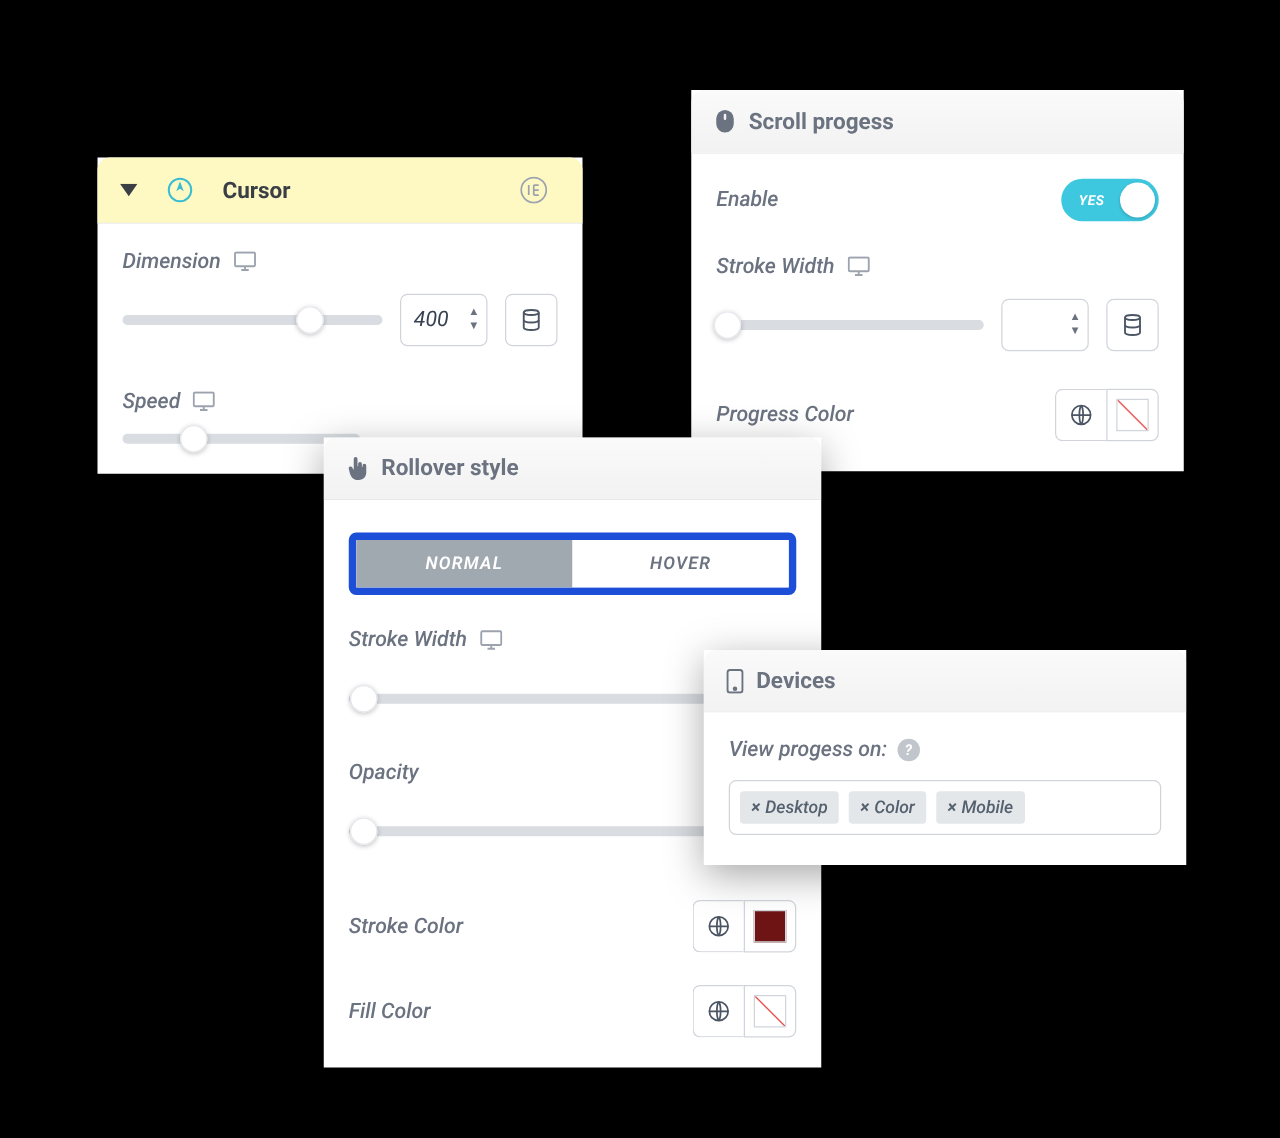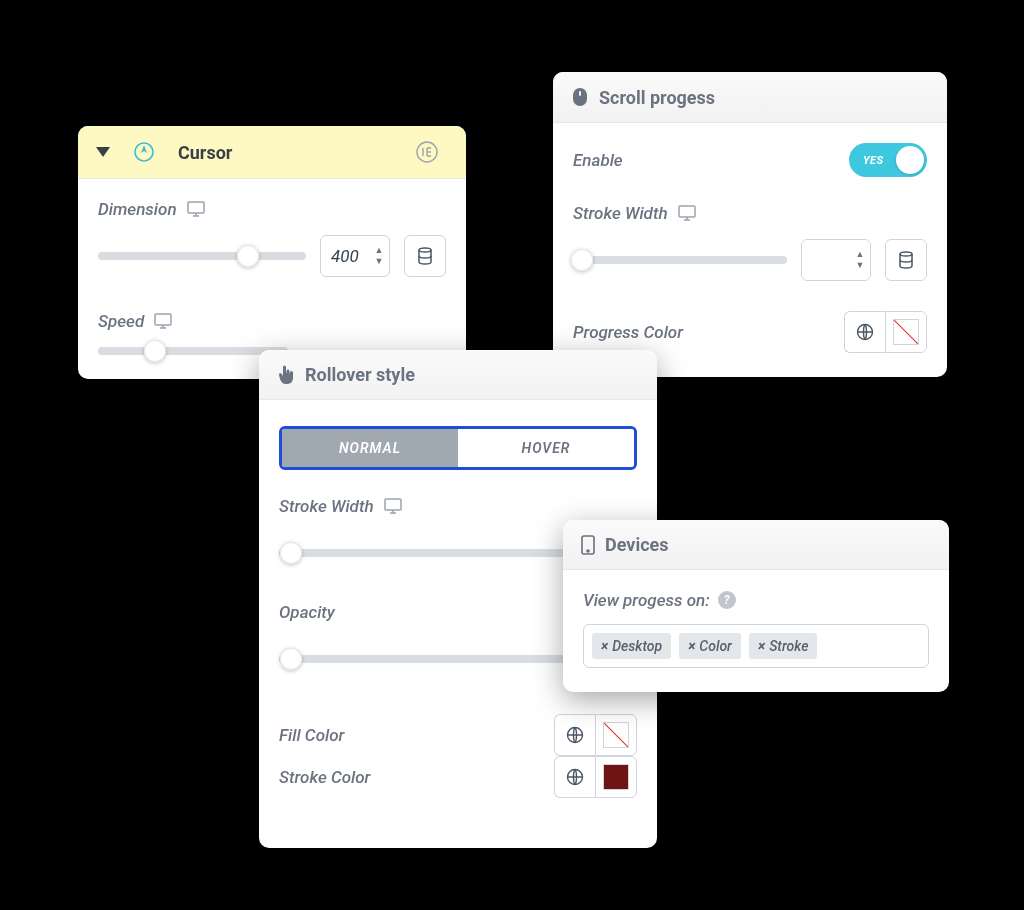--- a/index.html
+++ b/index.html
@@ -9,21 +9,21 @@
     height: 910px;
     background: #000;
     font-family: -apple-system, BlinkMacSystemFont, "Segoe UI", Roboto, Arial, sans-serif;
     color: #374151;
     position: relative;
     overflow: hidden;
   }
   .panel {
     position: absolute;
     background: #fff;
-    border-radius: 10px;
+    border-radius: 0;
     box-shadow: 0 8px 30px rgba(0,0,0,0.35);
   }
   .panel-header {
     display: flex;
     align-items: center;
     padding: 14px 18px;
     border-bottom: 1px solid #e5e7eb;
     background: linear-gradient(#fafafa,#f2f2f2);
     border-radius: 10px 10px 0 0;
     font-weight: 700;
@@ -155,21 +155,21 @@
     height: 28px;
     background: #fff;
     border-radius: 50%;
     position: absolute;
     right: 3px;
     box-shadow: 0 1px 3px rgba(0,0,0,0.2);
   }
   
   .segmented {
     display: flex;
-    border: 3px solid #1d4ed8;
+    border: 6px solid #1d4ed8;
     border-radius: 6px;
     overflow: hidden;
     margin: 6px 0 26px 0;
   }
   .segmented .seg {
     flex: 1;
     text-align: center;
     padding: 11px 0;
     font-size: 14px;
     letter-spacing: 1px;
@@ -389,45 +389,45 @@
     </div>
     <div class="label">Opacity</div>
     <div class="row" style="margin-bottom: 34px;">
       <div class="slider">
         <div class="thumb" style="left:4%;"></div>
       </div>
       <div class="num-box" style="min-width:34px;">
         <div class="val" style="width:22px;"></div>
       </div>
     </div>
-    <div class="between">
-      <span class="label" style="margin:0;">Fill Color</span>
+    <div class="between" style="margin-bottom: 26px;">
+      <span class="label" style="margin:0;">Stroke Color</span>
       <div class="icon-group">
         <div class="icon-btn">
           <svg width="18" height="18" viewBox="0 0 18 18" fill="none" stroke="#4b5563" stroke-width="1.4">
               <circle cx="9" cy="9" r="7.5"></circle>
               <path d="M1.5 9h15M9 1.5c2 2.5 2 12.5 0 15M9 1.5c-2 2.5-2 12.5 0 15"></path>
             </svg>
         </div>
         <div class="icon-btn">
-          <div class="swatch none"></div>
-        </div>
-      </div>
-    </div>
-    <div class="between" style="margin-bottom: 26px;">
-      <span class="label" style="margin:0;">Stroke Color</span>
+          <div class="swatch" style="background:#6e1414;"></div>
+        </div>
+      </div>
+    </div>
+    <div class="between">
+      <span class="label" style="margin:0;">Fill Color</span>
       <div class="icon-group">
         <div class="icon-btn">
           <svg width="18" height="18" viewBox="0 0 18 18" fill="none" stroke="#4b5563" stroke-width="1.4">
               <circle cx="9" cy="9" r="7.5"></circle>
               <path d="M1.5 9h15M9 1.5c2 2.5 2 12.5 0 15M9 1.5c-2 2.5-2 12.5 0 15"></path>
             </svg>
         </div>
         <div class="icon-btn">
-          <div class="swatch" style="background:#6e1414;"></div>
+          <div class="swatch none"></div>
         </div>
       </div>
     </div>
   </div>
 </div>
 
 <div class="panel" style="left:563px; top:520px; width:386px;">
   <div class="panel-header">
     <span class="hicon">
       <svg width="14" height="20" viewBox="0 0 14 20" fill="none" stroke="#6b7280" stroke-width="1.6">
@@ -446,17 +446,17 @@
       <span class="tag">
           <span class="x">×</span>
           <span>Desktop</span>
         </span>
       <span class="tag">
           <span class="x">×</span>
           <span>Color</span>
         </span>
       <span class="tag">
           <span class="x">×</span>
-          <span>Stroke</span>
+          <span>Mobile</span>
         </span>
     </div>
   </div>
 </div>
 
 </body></html>

